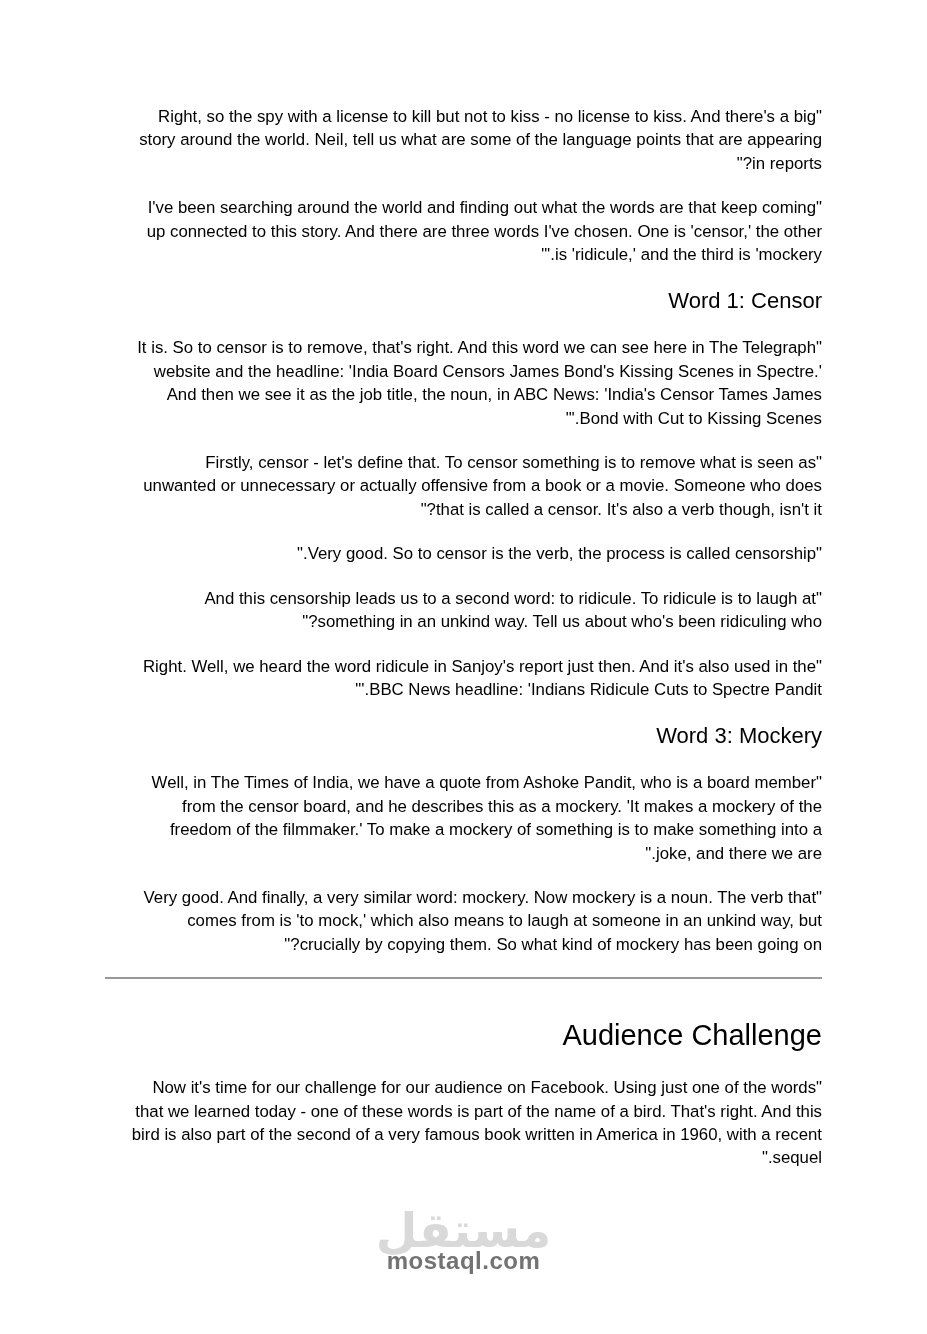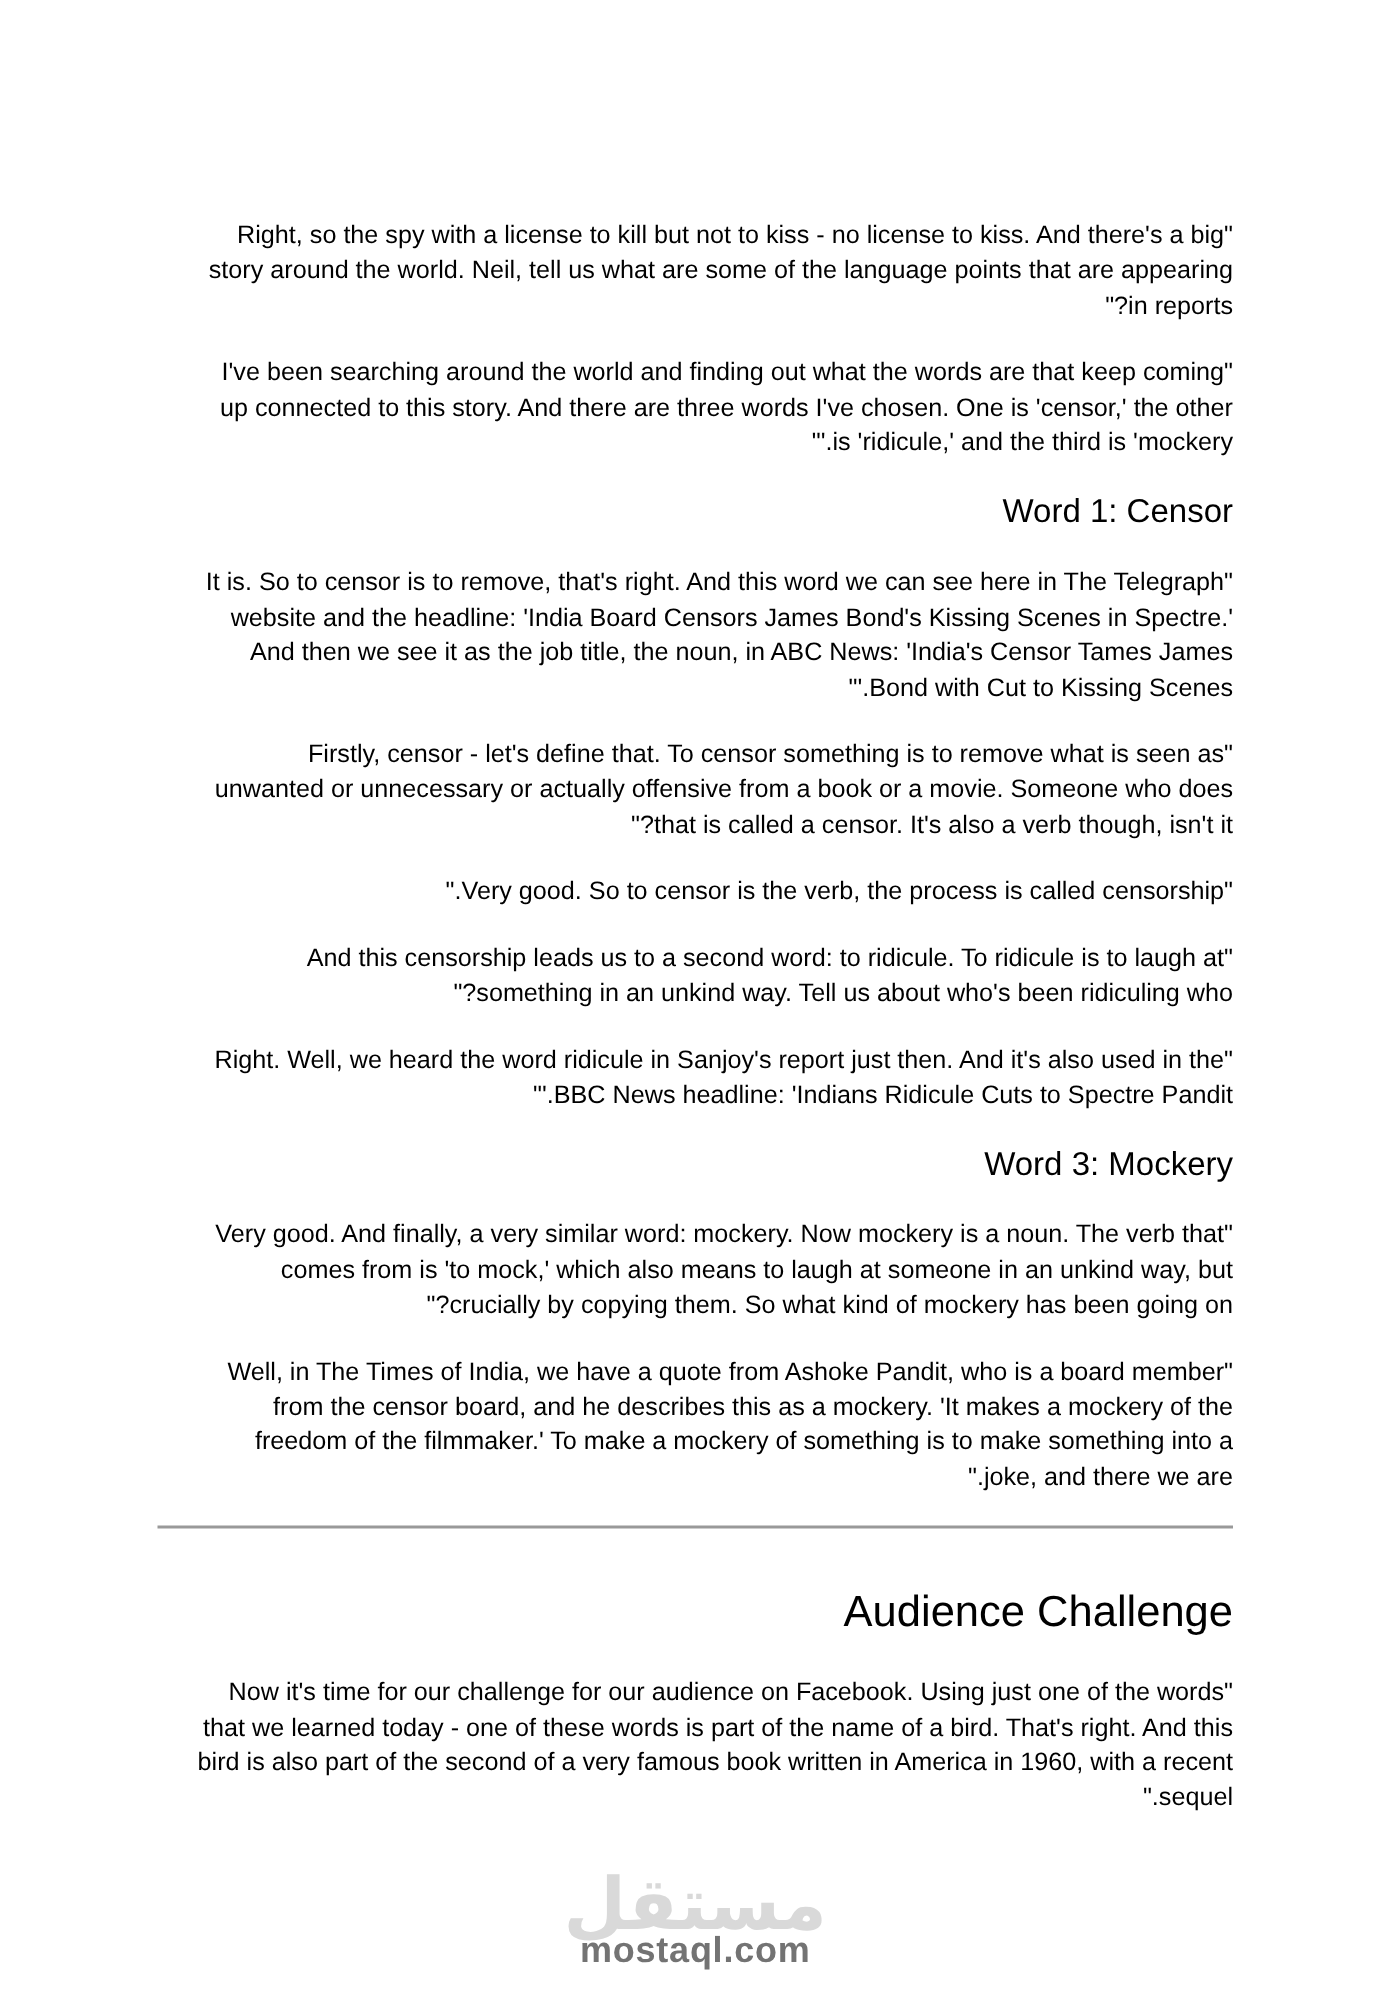--- a/index.html
+++ b/index.html
@@ -11,21 +11,20 @@
     width: 927px;
     height: 1334px;
     overflow: hidden;
     font-family: "Liberation Sans", "DejaVu Sans", sans-serif;
     color: #000000;
   }
   .page {
     width: 927px;
     height: 1030px;
     position: relative;
-    margin-top: 40px;
   }
   .content {
     width: 717px;
     margin: 0 auto;
     padding-top: 105px;
   }
   .para {
     font-size: 16.8px;
     line-height: 23.4px;
     text-align: right;
@@ -95,27 +94,27 @@
 unwanted or unnecessary or actually offensive from a book or a movie. Someone who does
 "?that is called a censor. It's also a verb though, isn't it</p>
     <p class="para">".Very good. So to censor is the verb, the process is called censorship"</p>
 
     <p class="para">And this censorship leads us to a second word: to ridicule. To ridicule is to laugh at"
 "?something in an unkind way. Tell us about who's been ridiculing who</p>
     <p class="para">Right. Well, we heard the word ridicule in Sanjoy's report just then. And it's also used in the"
 "'.BBC News headline: 'Indians Ridicule Cuts to Spectre Pandit</p>
 
     <h3 class="heading3">Word 3: Mockery</h3>
-    <p class="para">Very good. And finally, a very similar word: mockery. Now mockery is a noun. The verb that"
-comes from is 'to mock,' which also means to laugh at someone in an unkind way, but
-"?crucially by copying them. So what kind of mockery has been going on</p>
     <p class="para">Well, in The Times of India, we have a quote from Ashoke Pandit, who is a board member"
 from the censor board, and he describes this as a mockery. 'It makes a mockery of the
 freedom of the filmmaker.' To make a mockery of something is to make something into a
 ".joke, and there we are</p>
+    <p class="para">Very good. And finally, a very similar word: mockery. Now mockery is a noun. The verb that"
+comes from is 'to mock,' which also means to laugh at someone in an unkind way, but
+"?crucially by copying them. So what kind of mockery has been going on</p>
 
     <hr class="divider">
 
     <h1 class="heading1">Audience Challenge</h1>
     <p class="para">Now it's time for our challenge for our audience on Facebook. Using just one of the words"
 that we learned today - one of these words is part of the name of a bird. That's right. And this
 bird is also part of the second of a very famous book written in America in 1960, with a recent
 ".sequel</p>
 
     <div class="watermark">

